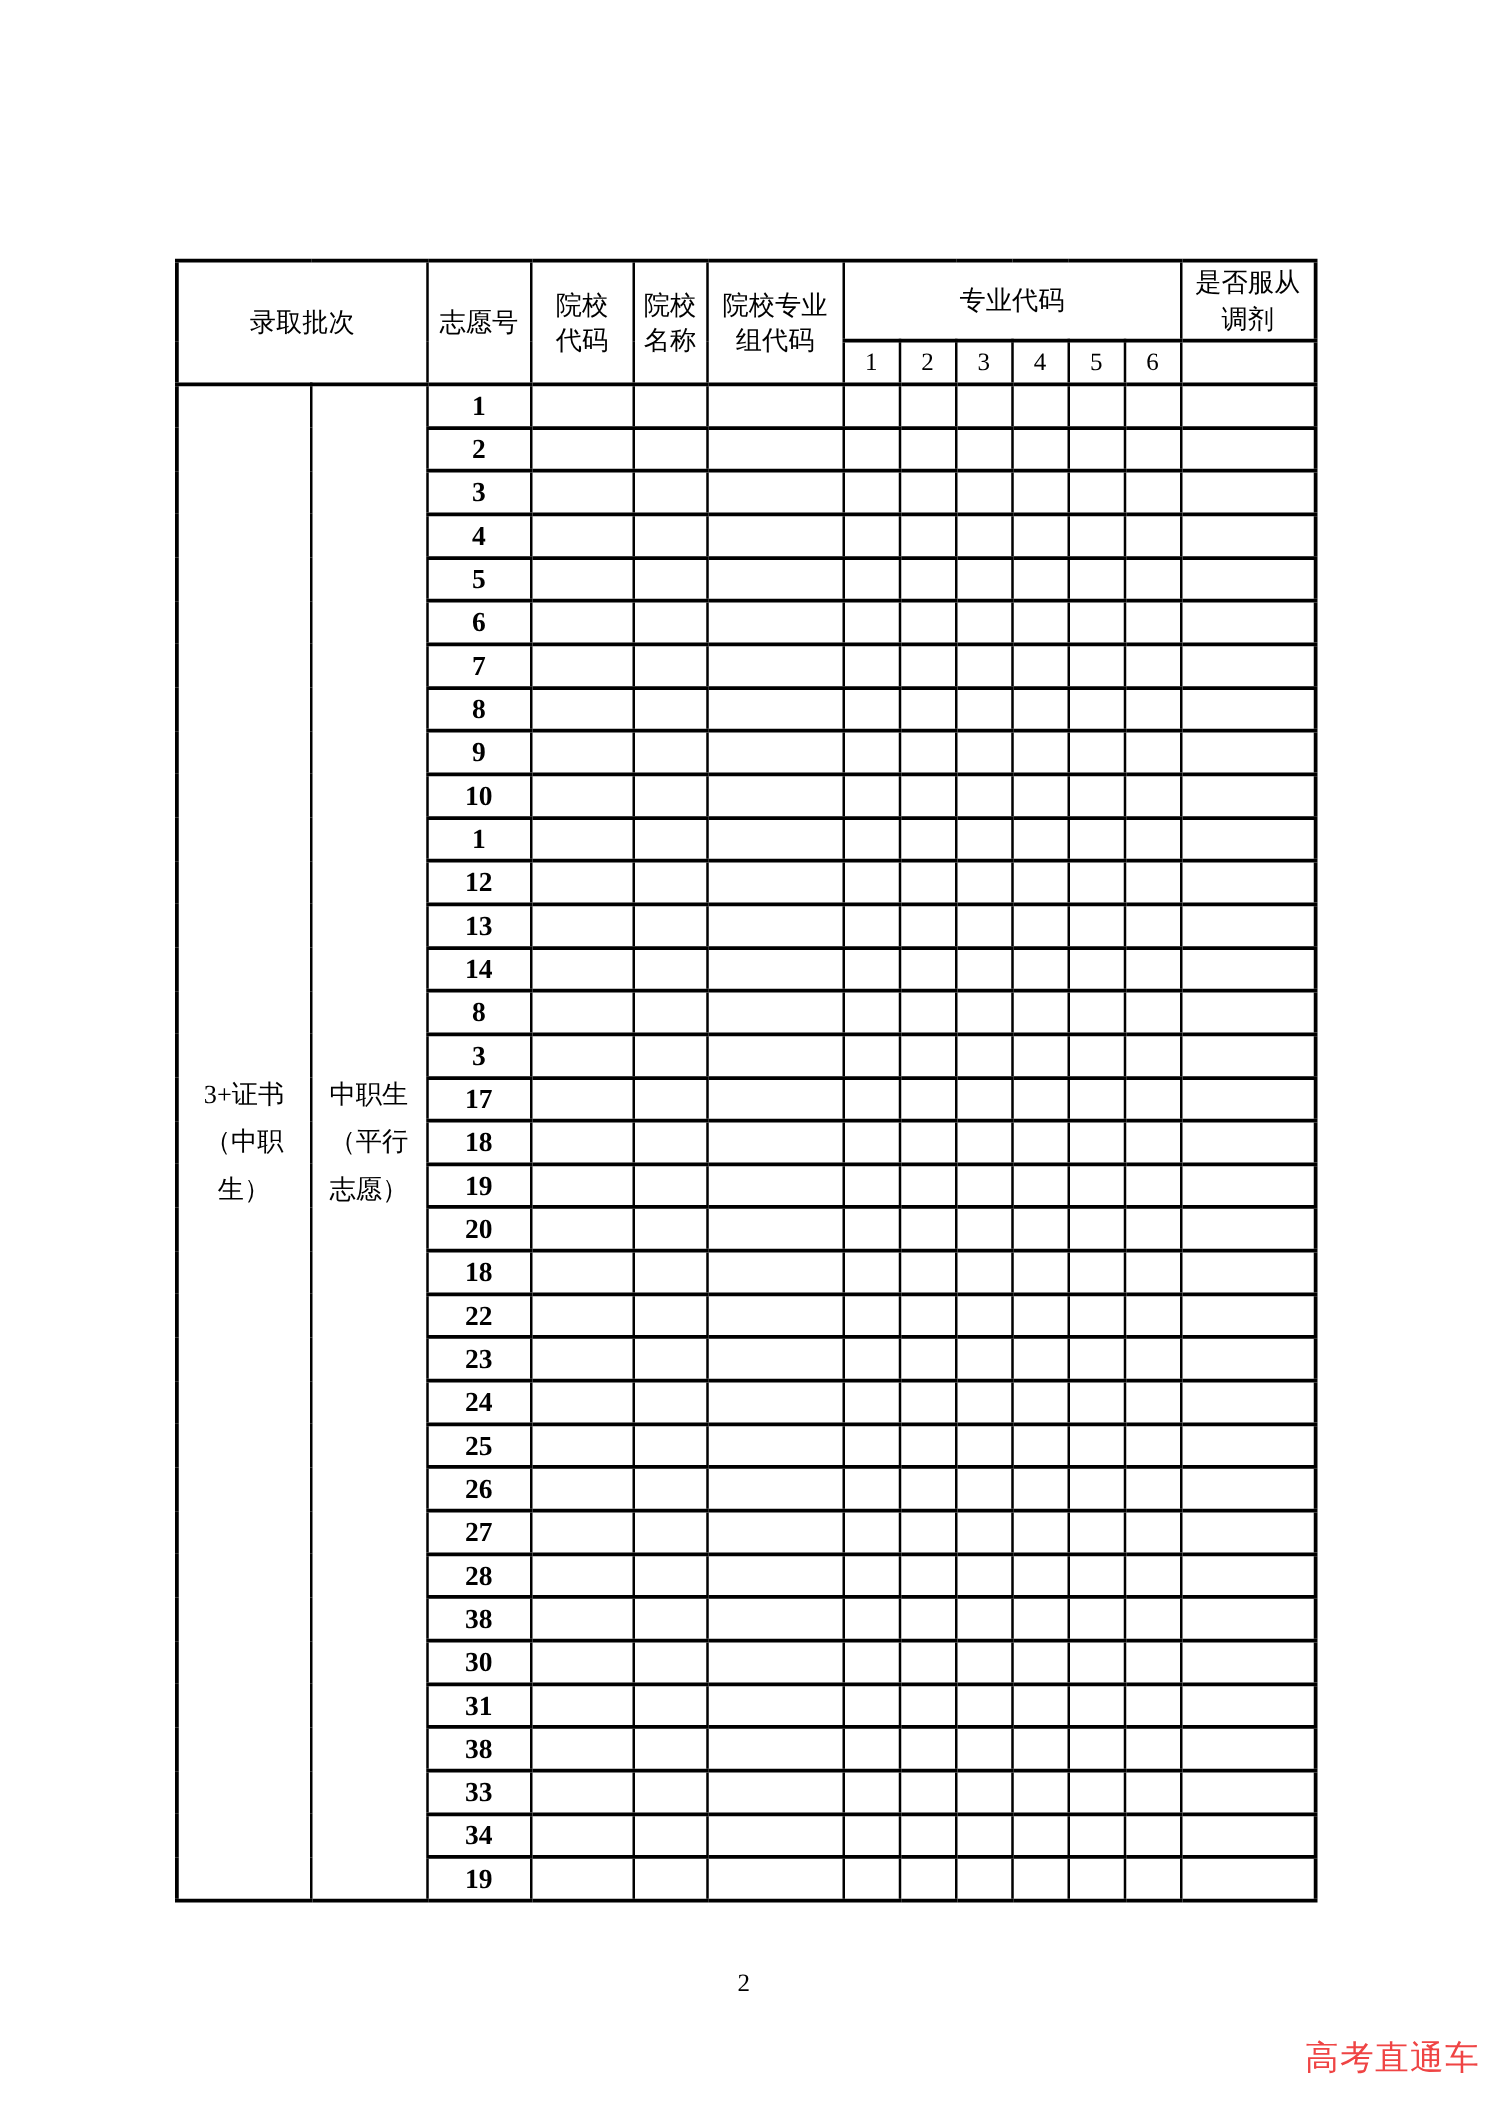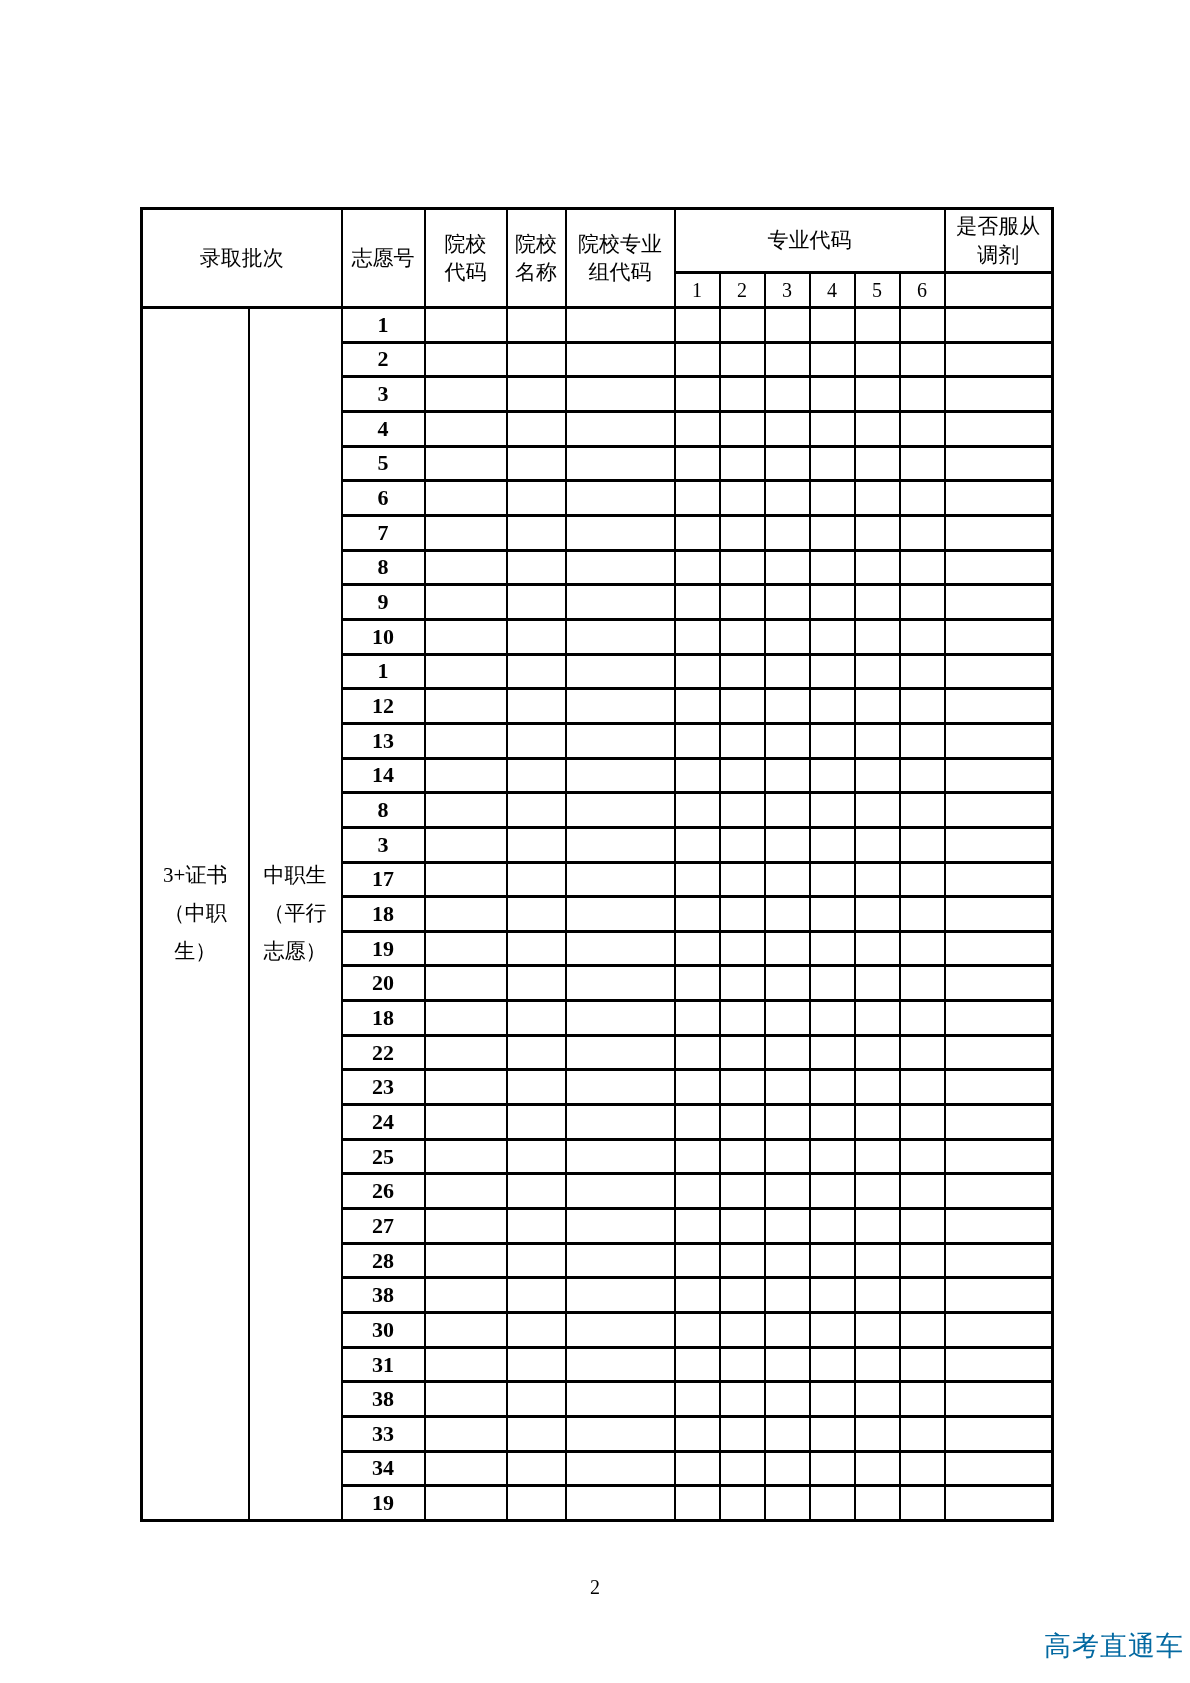--- a/index.html
+++ b/index.html
@@ -50,21 +50,21 @@
     width: 1190px;
     text-align: center;
     font-size: 20px;
     color: #000;
   }
   .watermark {
     position: absolute;
     left: 1044px; top: 1628px;
     font-size: 27px;
     letter-spacing: 1px;
-    color: #0369a1;
+    color: #ef4444;
     font-family: "DejaVu Sans", "Liberation Sans", sans-serif;
   }
 </style>
 </head>
 <body>
 
 <div class="page">
 
   <table class="form-table">
     <colgroup>

